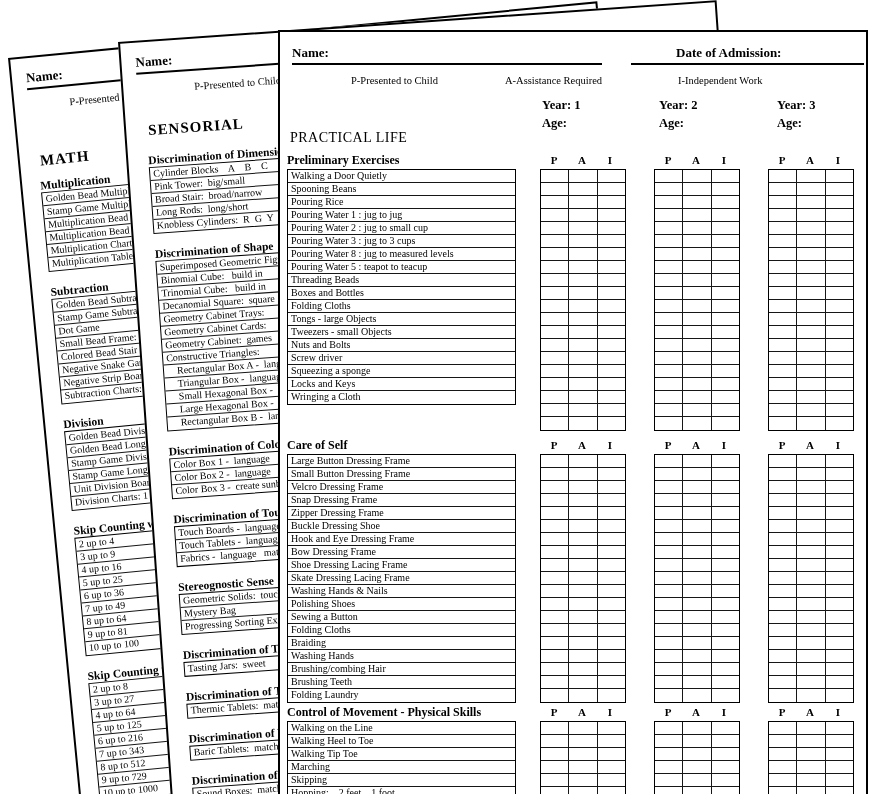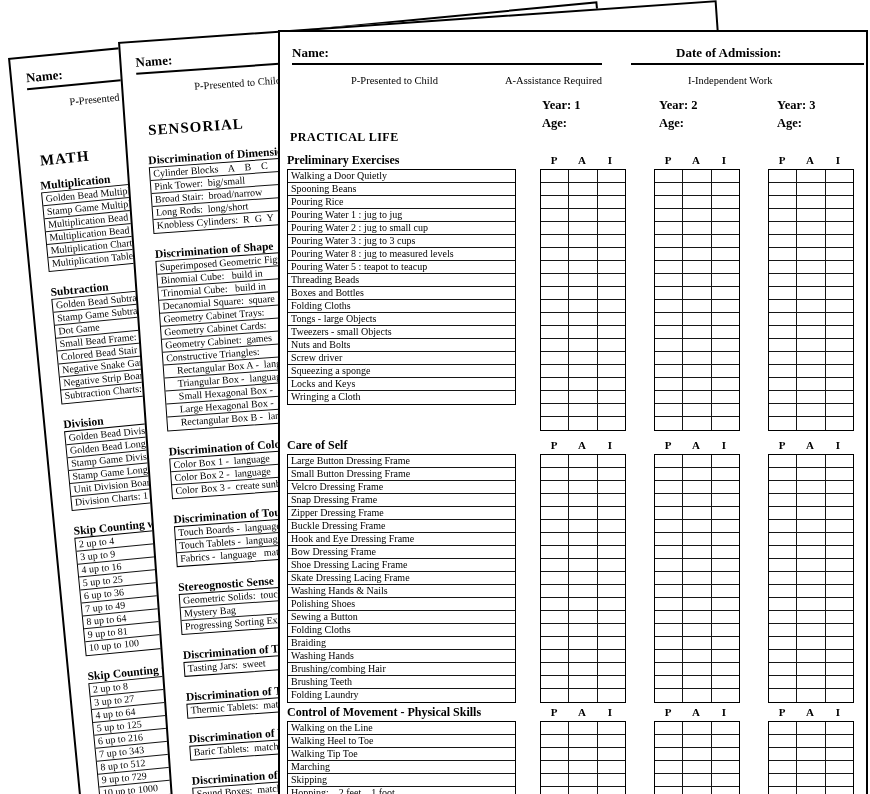--- a/index.html
+++ b/index.html
@@ -31,25 +31,25 @@
   .row{height:13px;box-sizing:border-box;border-bottom:1px solid #161616;font-size:10px;
        line-height:12px;padding-left:3px;white-space:pre;overflow:hidden;}
   .box .row:last-child,.fp-list .row:last-child{border-bottom:none;}
 
   
   .fp-name{position:absolute;left:12px;top:13px;font-size:13px;font-weight:bold;}
   .fp-name-line{position:absolute;left:12px;top:31px;width:310px;height:1.5px;background:#000;}
   .fp-date{position:absolute;left:351px;top:13px;font-size:13px;font-weight:bold;margin-left:45px;}
   .fp-date-line{position:absolute;left:351px;top:31px;width:233px;height:1.5px;background:#000;}
   .fp-legend{position:absolute;top:43px;font-size:10.5px;}
-  .fp-legend.l0{left:71px;} .fp-legend.l1{left:225px;} .fp-legend.l2{left:408px;}
+  .fp-legend.l0{left:71px;} .fp-legend.l1{left:225px;} .fp-legend.l2{left:398px;}
   .fp-year{position:absolute;top:66px;font-size:12.5px;font-weight:bold;}
   .fp-age{position:absolute;top:84px;font-size:12.5px;font-weight:bold;}
   .yx0{left:262px;} .yx1{left:379px;} .yx2{left:497px;}
-  .fp-title{position:absolute;left:10px;top:98px;font-size:12px;font-weight:bold;letter-spacing:.5px;}
+  .fp-title{position:absolute;left:10px;top:98px;font-size:14px;font-weight:normal;letter-spacing:.5px;}
   .fp-sec{position:absolute;left:7px;width:570px;}
   .fp-head{position:relative;height:15px;}
   .fp-sec-title{font-size:12px;font-weight:bold;line-height:13px;}
   .pai{position:absolute;top:0;width:84px;display:flex;}
   .pai span{flex:1;text-align:center;font-size:11px;font-weight:bold;}
   .fp-body{position:relative;}
   .fp-list{position:absolute;left:0;top:0;width:227px;border:1.5px solid #000;background:#fff;}
   .fp-grid{position:absolute;top:0;width:84px;border:1.5px solid #000;background:#fff;}
   .grow{display:flex;height:13px;box-sizing:border-box;border-bottom:1px solid #161616;}
   .grow:last-child{border-bottom:none;}
@@ -604,21 +604,21 @@
             <span>I</span>
           </div>
         </div>
         <div class="fp-body">
           <div class="fp-list">
             <div class="row">Large Button Dressing Frame</div>
             <div class="row">Small Button Dressing Frame</div>
             <div class="row">Velcro Dressing Frame</div>
             <div class="row">Snap Dressing Frame</div>
             <div class="row">Zipper Dressing Frame</div>
-            <div class="row">Buckle Dressing Frame</div>
+            <div class="row">Buckle Dressing Shoe</div>
             <div class="row">Hook and Eye Dressing Frame</div>
             <div class="row">Bow Dressing Frame</div>
             <div class="row">Shoe Dressing Lacing Frame</div>
             <div class="row">Skate Dressing Lacing Frame</div>
             <div class="row">Washing Hands &amp; Nails</div>
             <div class="row">Polishing Shoes</div>
             <div class="row">Sewing a Button</div>
             <div class="row">Folding Cloths</div>
             <div class="row">Braiding</div>
             <div class="row">Washing Hands</div>

